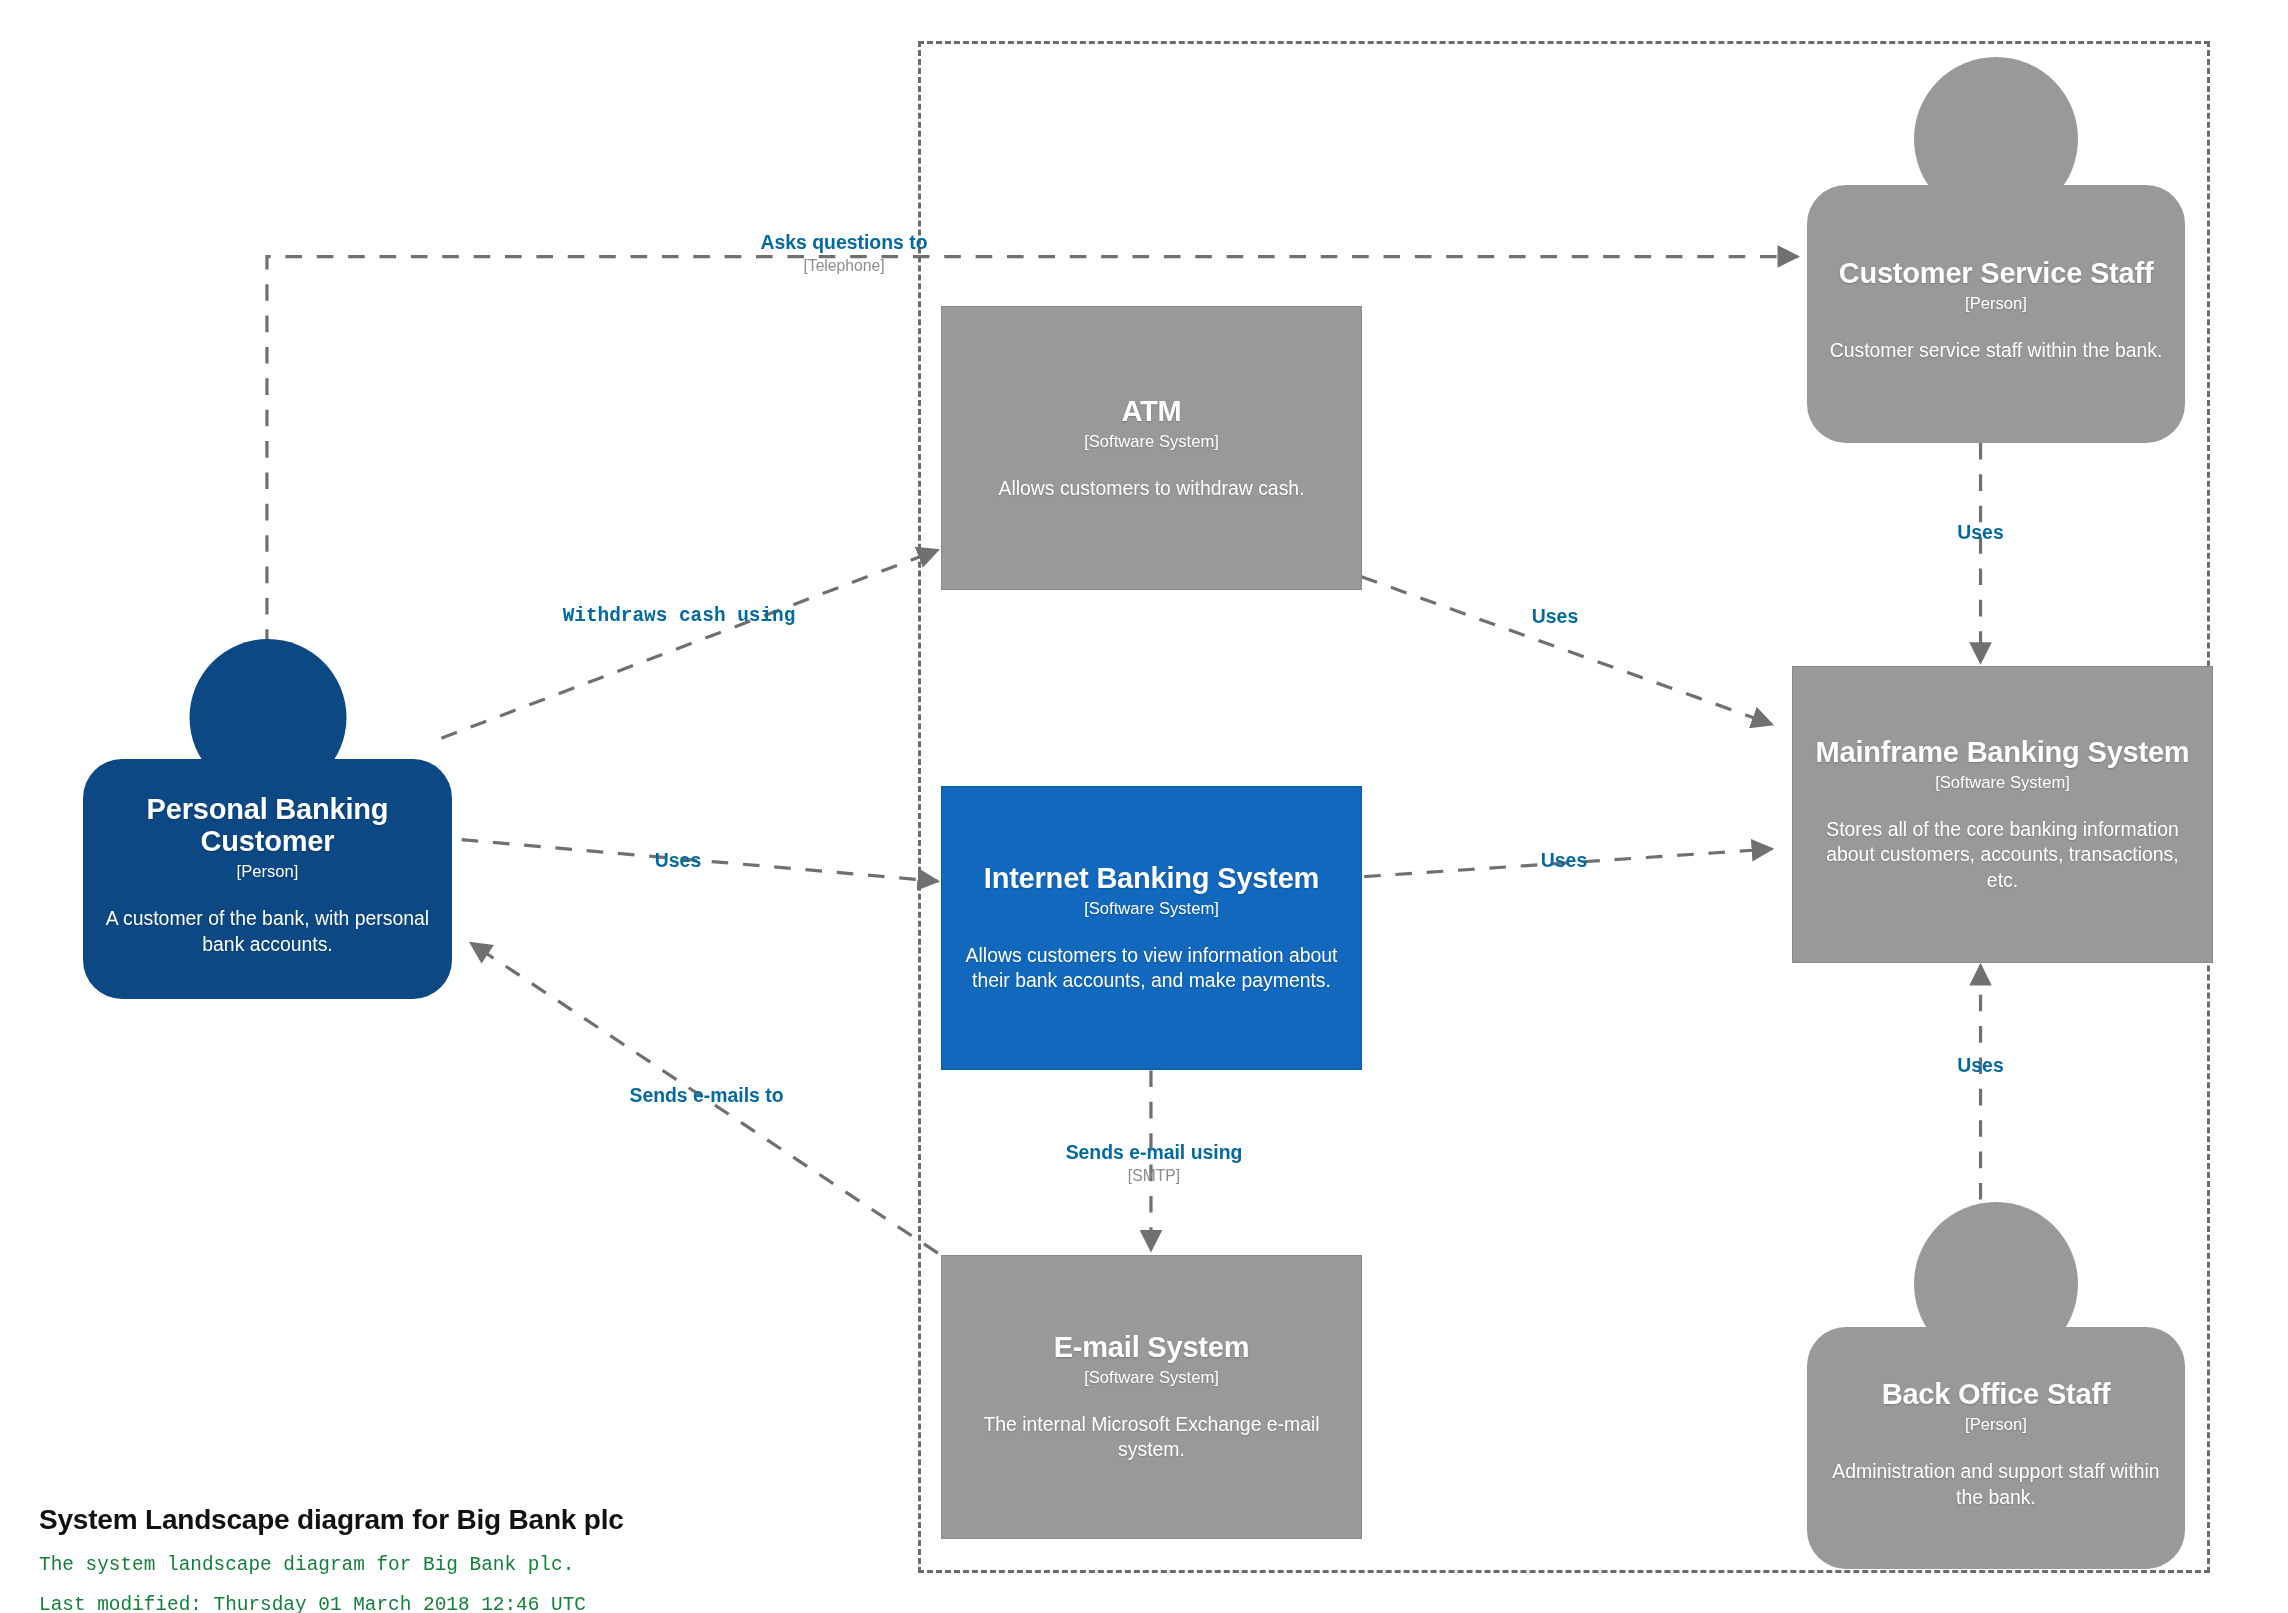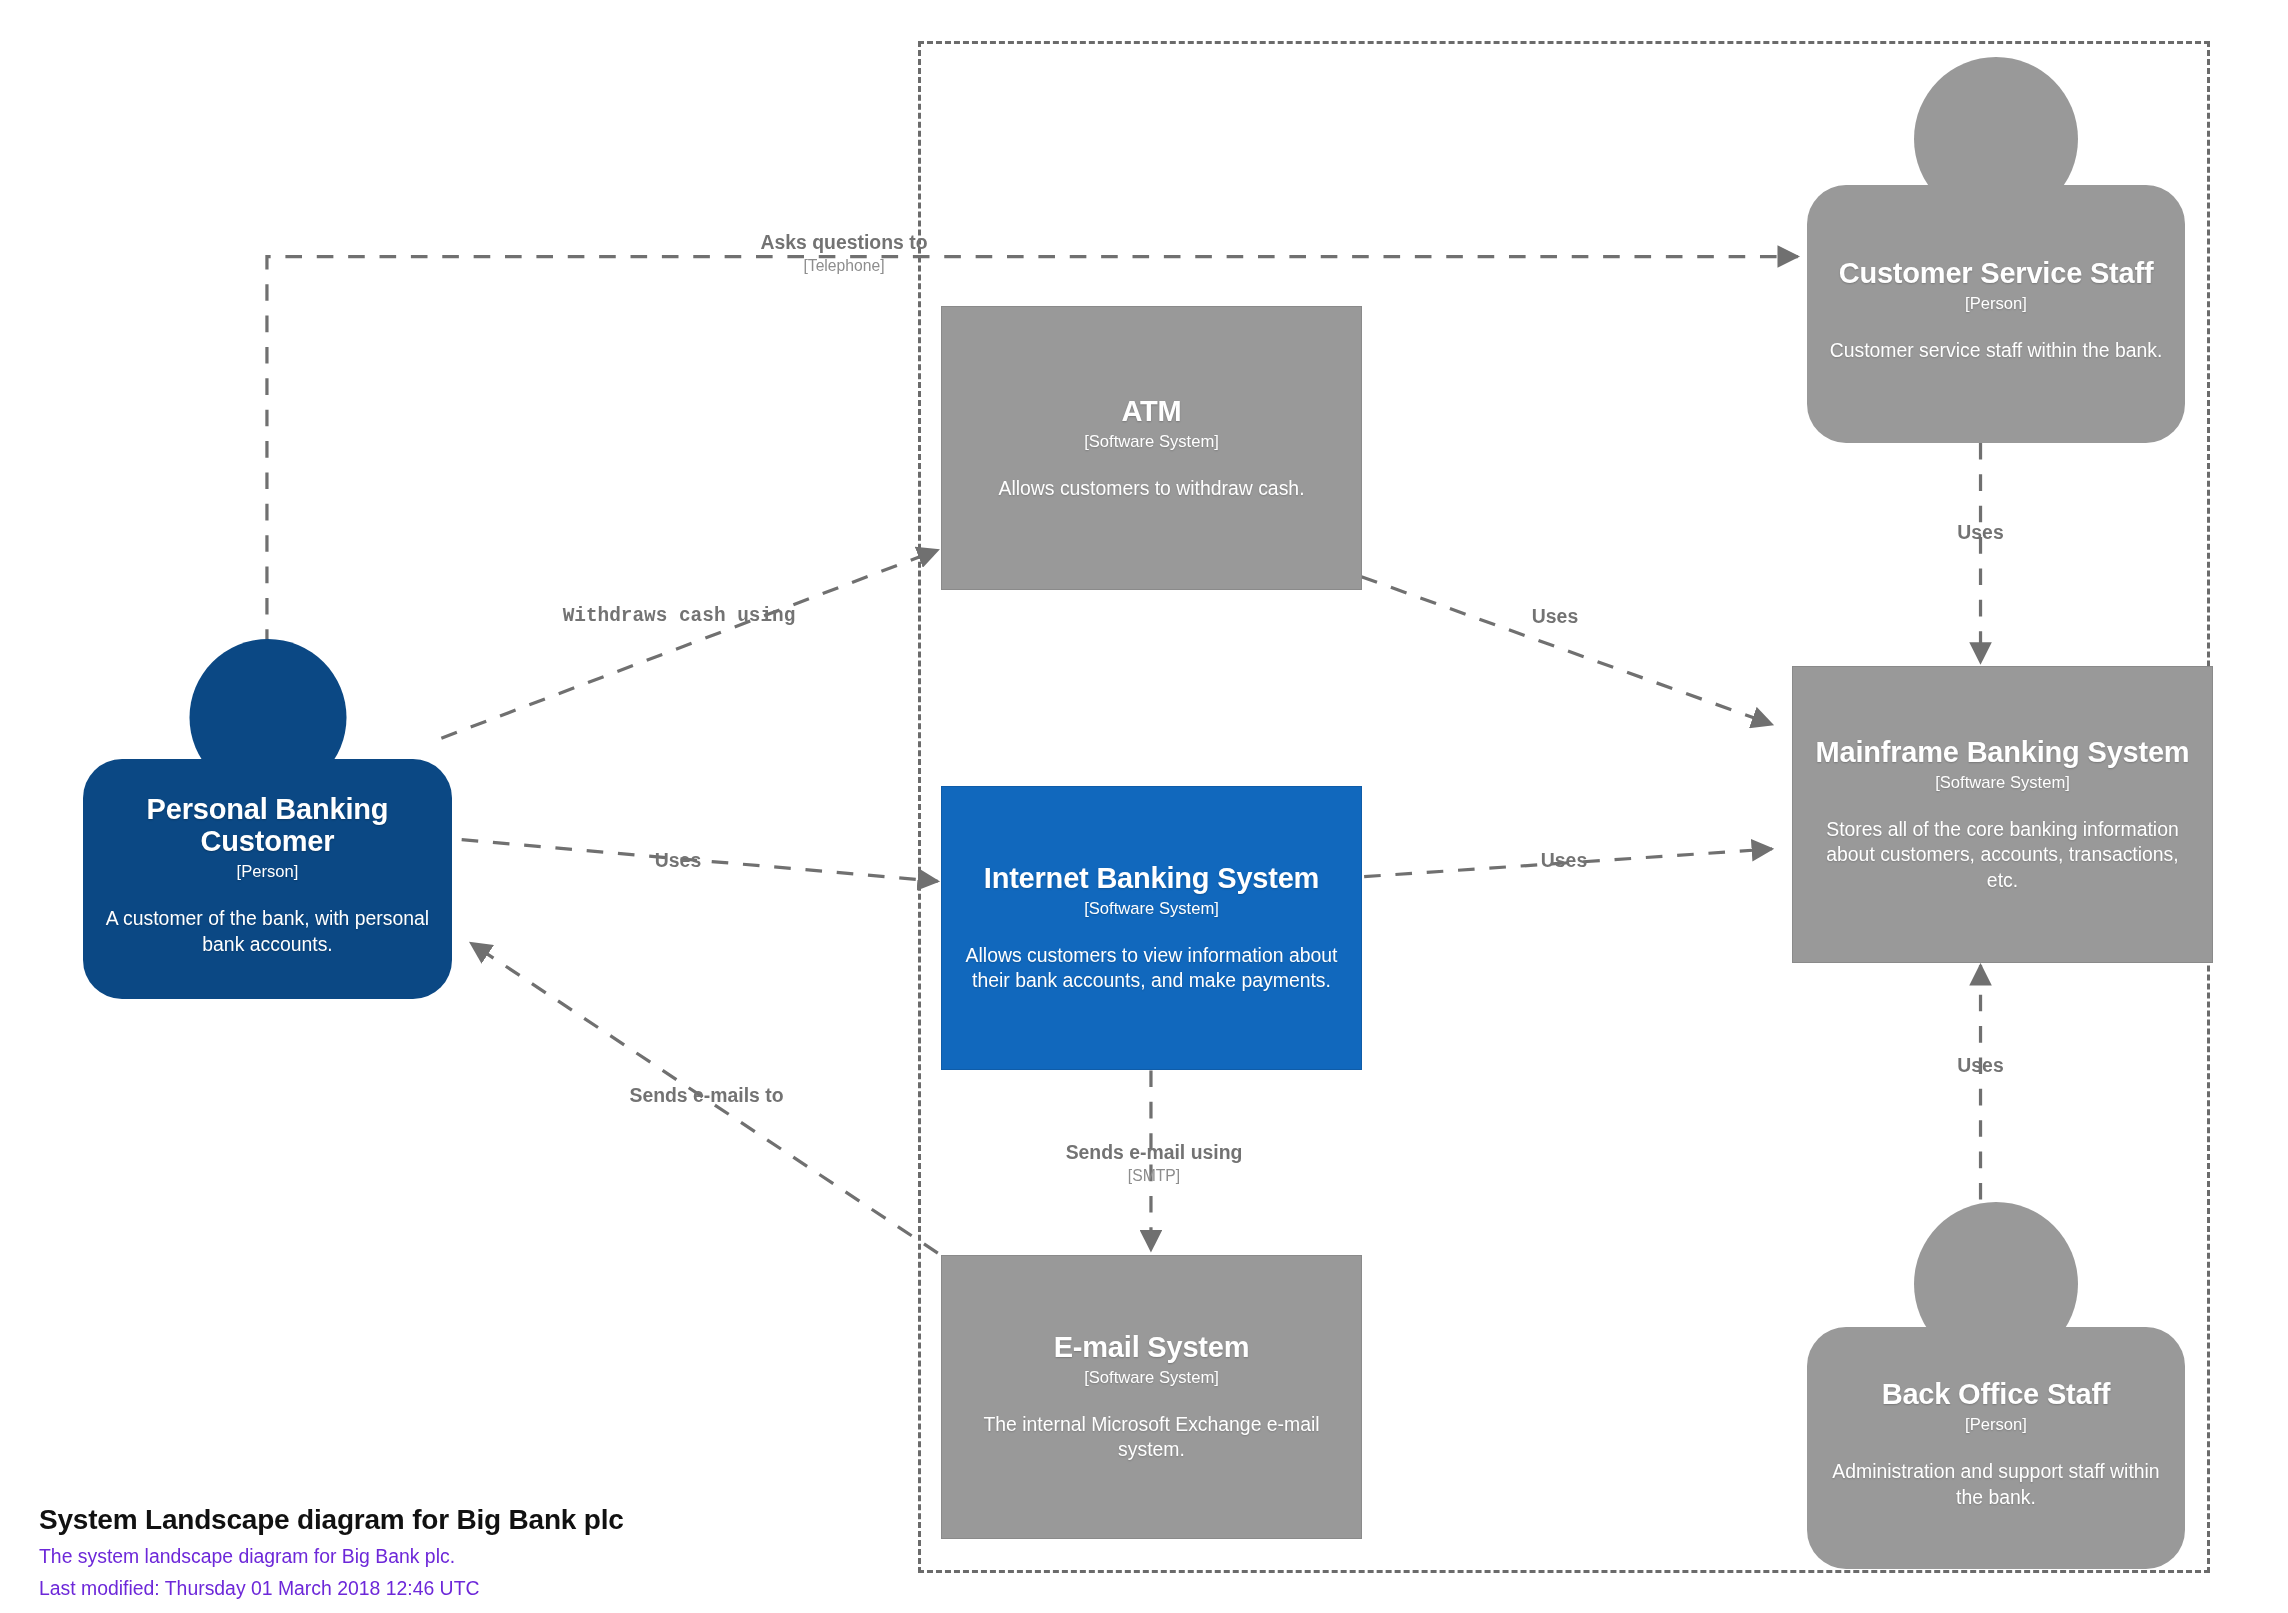--- a/index.html
+++ b/index.html
@@ -111,21 +111,21 @@
   
   .edge-label {
     position: absolute;
     text-align: center;
     color: #707070;
     line-height: 1.18;
   }
   .edge-label .rel-desc {
     font-weight: bold;
     font-size: 19.4px;
-    color: #737373;
+    color: #0369a1;
   }
   .edge-label .rel-tech {
     font-weight: normal;
     font-size: 15.7px;
     color: #8d8d8d;
     margin-top: 2.8px;
   }
 
   
   .caption {
@@ -133,22 +133,23 @@
     color: #1a1a1a;
   }
   .caption .cap-title {
     font-size: 28px;
     font-weight: bold;
     color: #111111;
     letter-spacing: -0.2px;
   }
   .caption .cap-line {
     font-size: 19.4px;
-    color: #6d28d9;
-    margin-top: 9px;
+    color: #15803d;
+    margin-top: 18px;
+    font-family: Liberation Mono, monospace;
   }
 </style>
 </head>
 <body>
 
 <div id="canvas">
 
   <div class="enterprise-boundary" style="left:918px; top:41px; width:1292px; height:1532px;"></div>
 
   <svg id="edges" viewBox="0 0 2480 1748" width="2289" height="1613">

